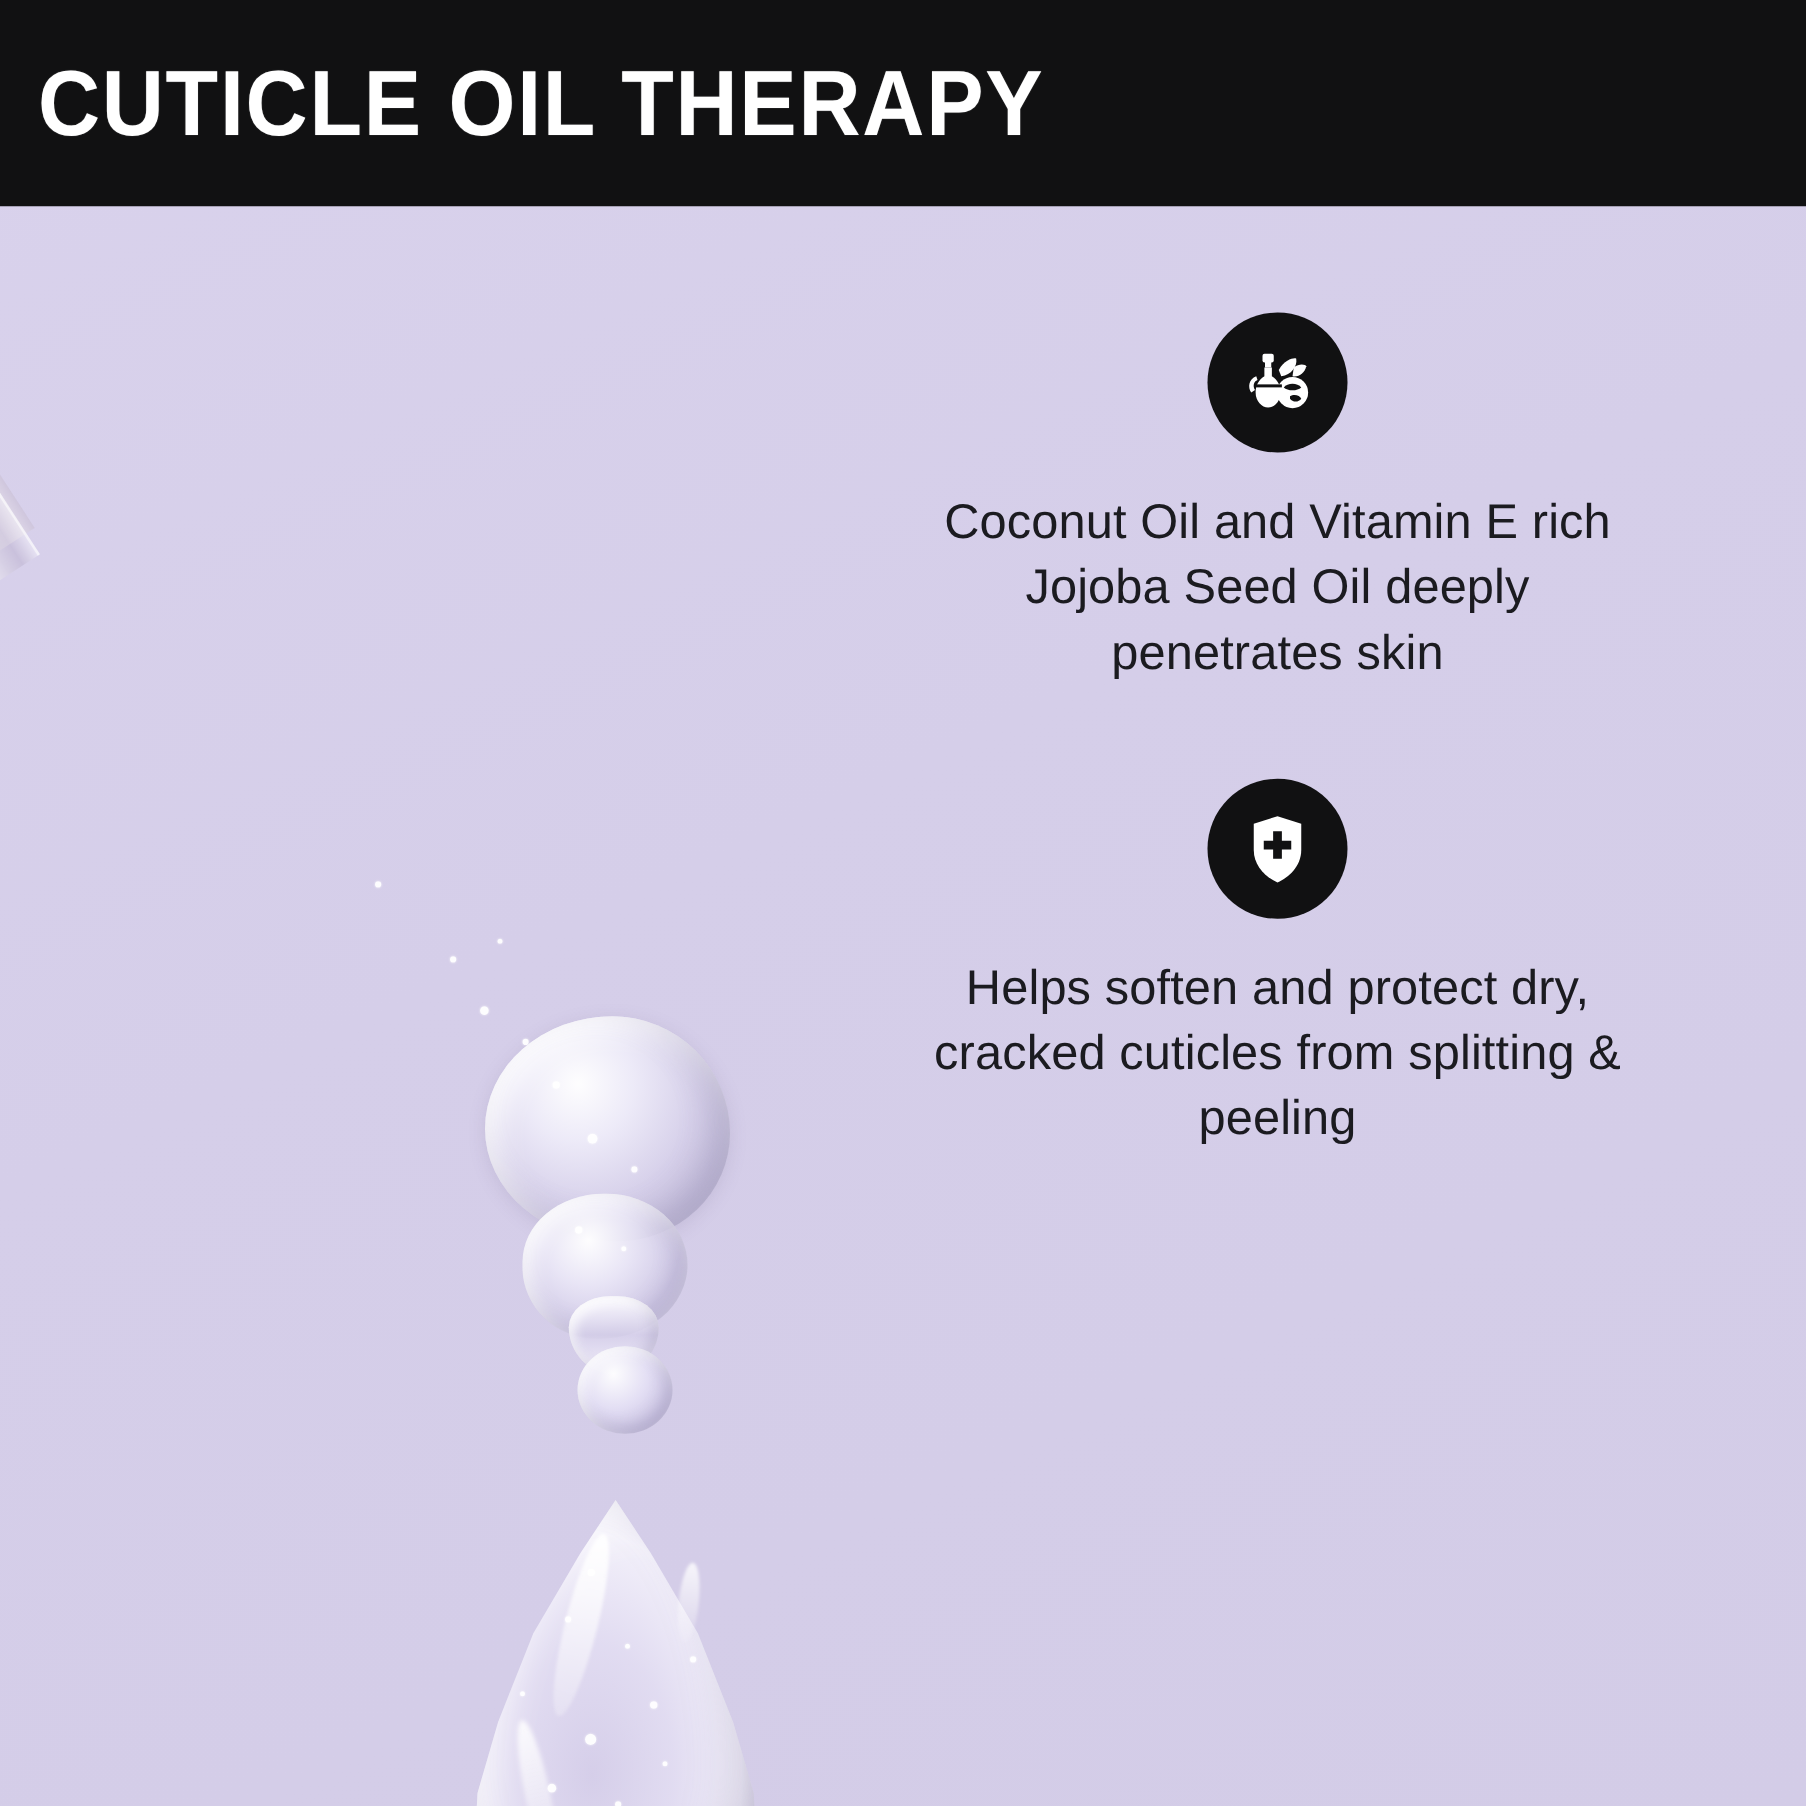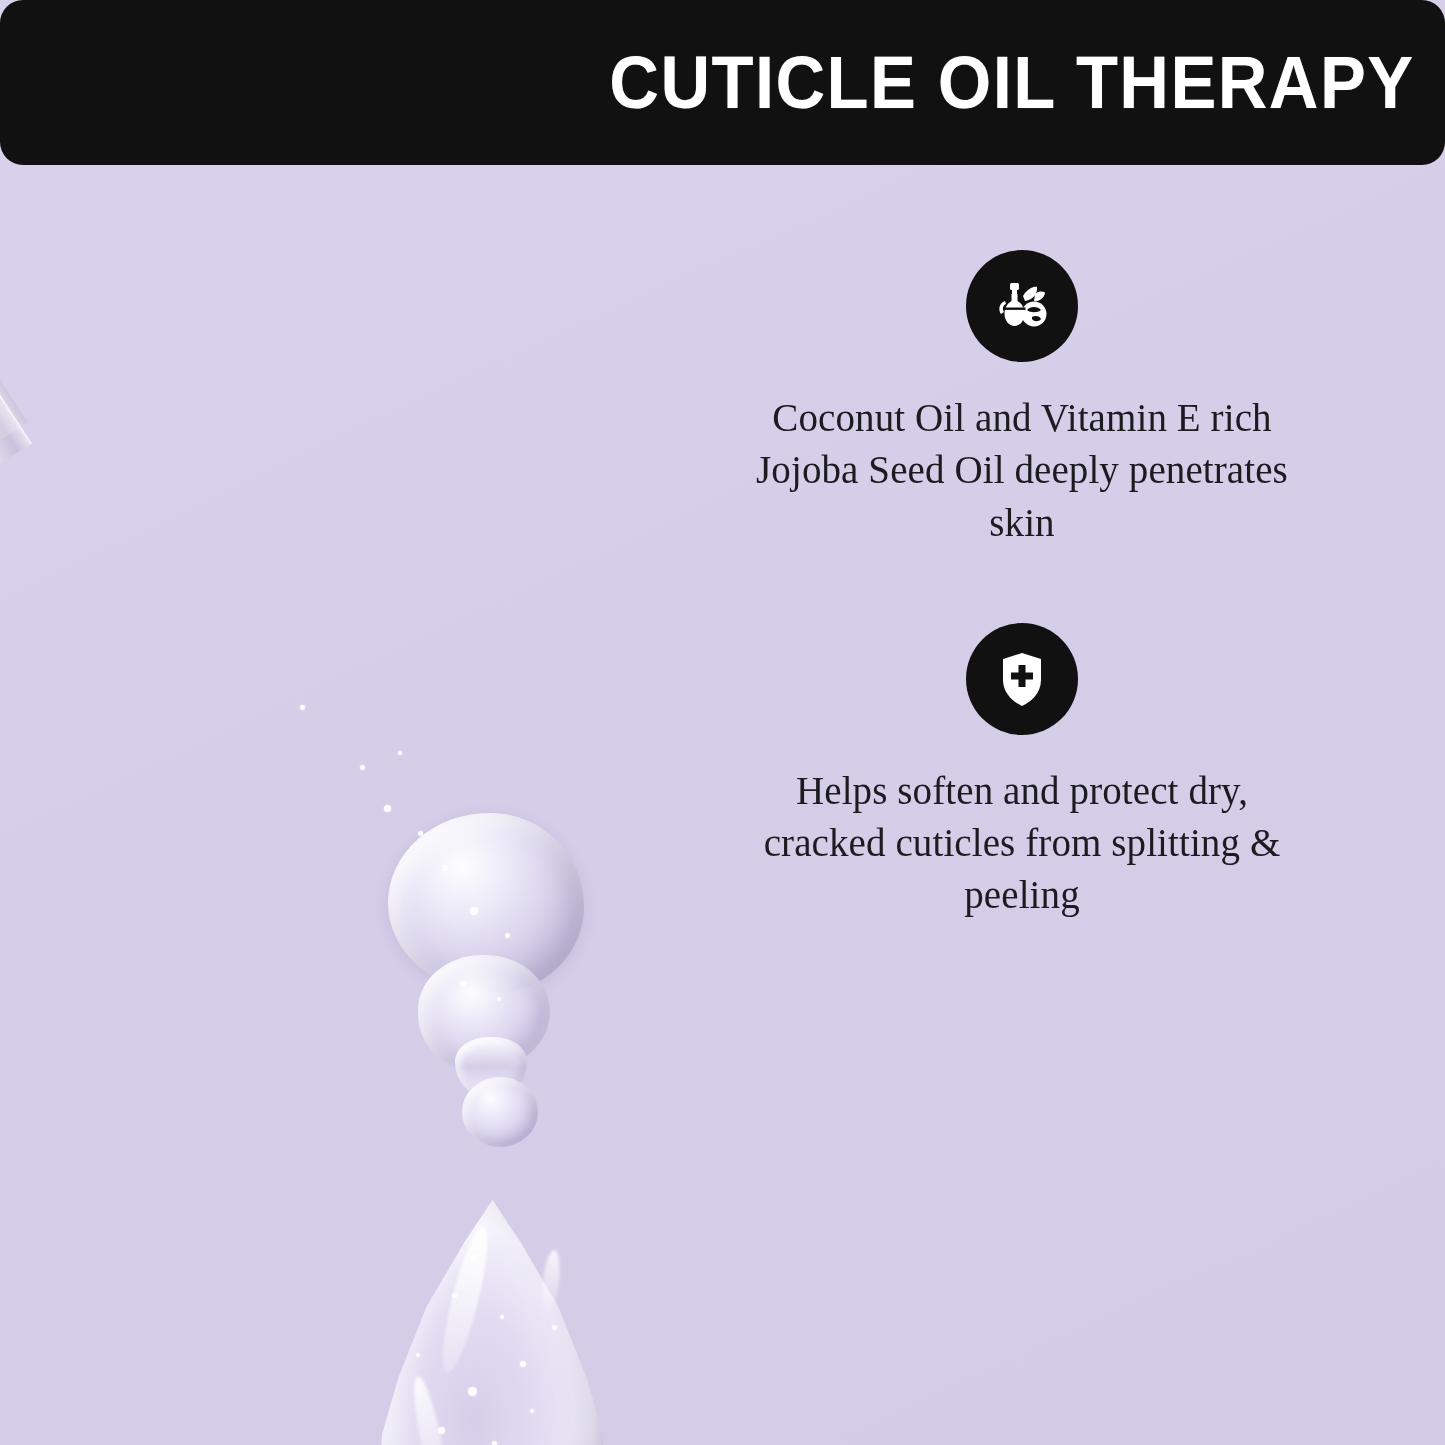--- a/index.html
+++ b/index.html
@@ -9,21 +9,21 @@
     overflow:hidden; background:#d5cee9;
   }
   #page {
     position:relative; width:1445px; height:1445px; overflow:hidden;
     background:linear-gradient(155deg,#d9d2ec 0%,#d5cee9 45%,#d3cce7 100%);
   }
 
   
   #banner {
     position:absolute; left:0; top:0; width:1445px; height:165px;
-    background:#111112; display:flex; align-items:center; justify-content:flex-end;border-radius:23px;
+    background:#111112; display:flex; align-items:center; justify-content:flex-start;
   }
   #banner-title {
     color:#ffffff;
     font-family:"Liberation Sans Narrow","Liberation Sans", sans-serif;
     font-weight:700; font-size:74px; line-height:1;
     letter-spacing:1.5px; transform:scaleX(0.93);
     transform-origin:center; white-space:nowrap;
     text-shadow:0 0 1px rgba(255,255,255,.35);
   }
 
@@ -135,21 +135,21 @@
   }
 
   
   .bub { position:absolute; border-radius:50%;
     background:rgba(255,255,255,.95);
     box-shadow:0 0 2px rgba(255,255,255,.8); }
 
   
   #benefits {
     position:absolute; left:722px; top:250px; width:600px; height:1140px;
-    display:flex; flex-direction:column; align-items:center;font-family:Liberation Serif, serif;
+    display:flex; flex-direction:column; align-items:center;
   }
   .benefit { width:600px; display:flex; flex-direction:column; align-items:center; }
   .benefit-1 { margin-bottom:74px; }
   .benefit-2 { margin-bottom:76px;justify-content:center; }
 
   .icon-circle {
     width:112px; height:112px; border-radius:50%;
     background:#111112;
     display:flex; align-items:center; justify-content:center;
     margin-bottom:30px;

